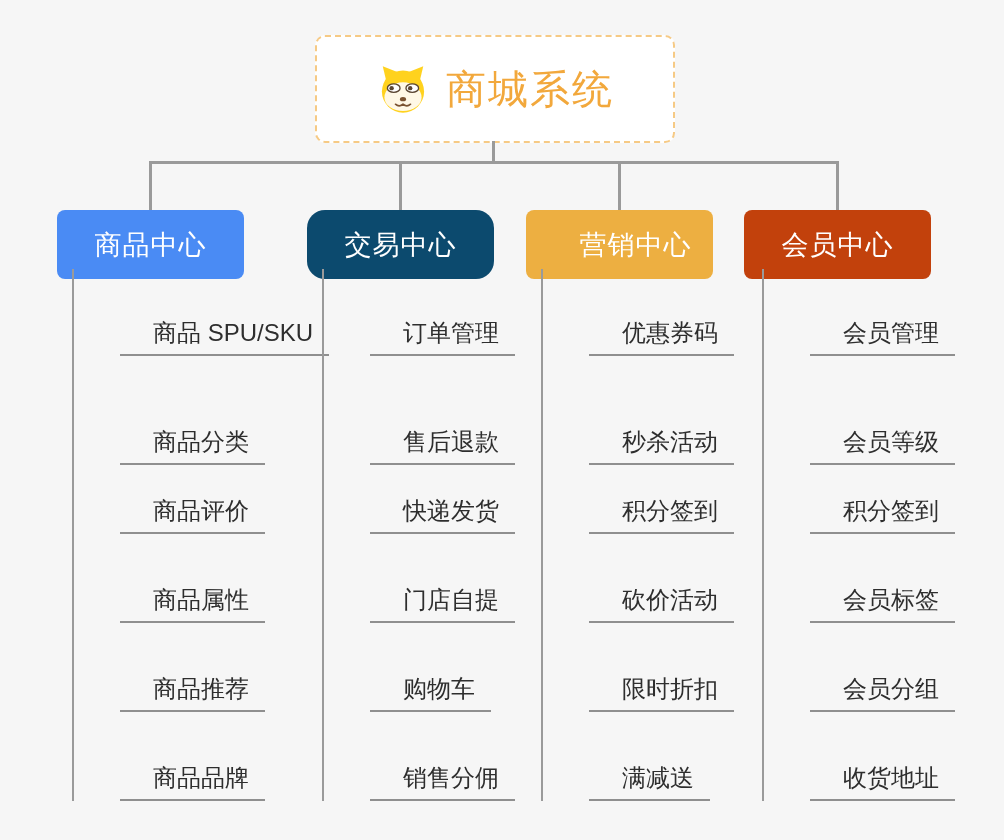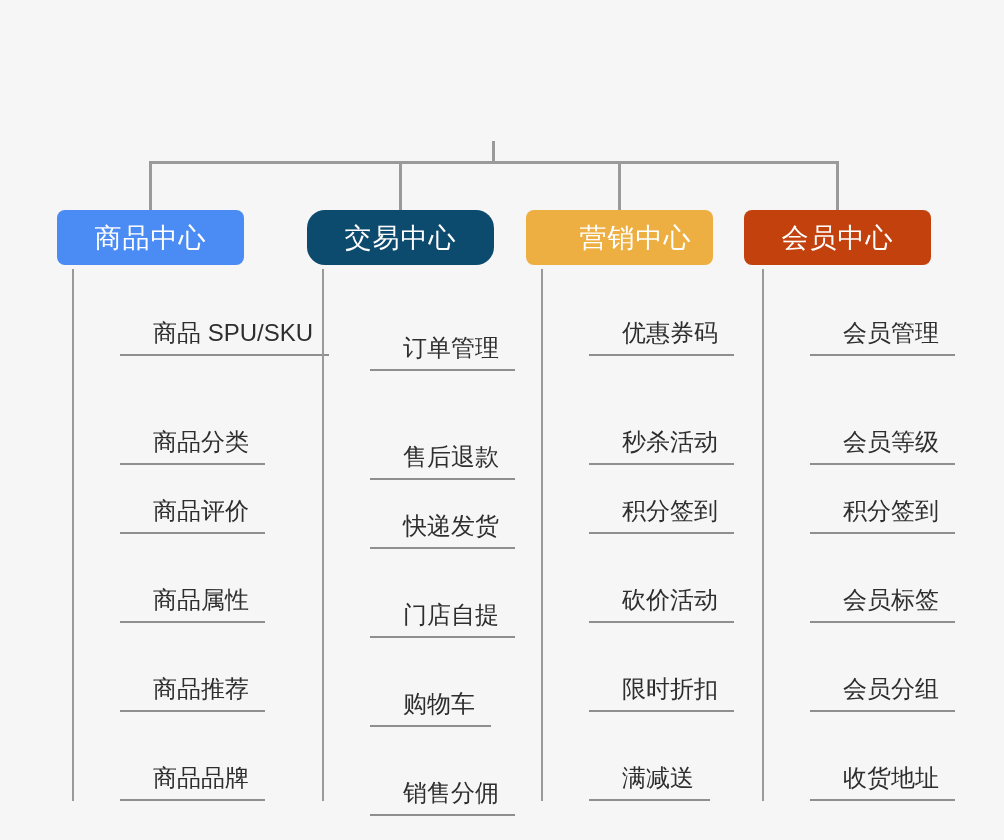--- a/index.html
+++ b/index.html
@@ -26,57 +26,72 @@
 
   
   .cline{position:absolute;background:#9a9a9a;}
   .root-drop{left:492px;top:141px;width:3px;height:22px;}
   .hbar{left:149px;top:161px;width:690px;height:3px;}
   .drop{top:161px;width:3px;height:49px;}
   .drop-0{left:149px;} .drop-1{left:399px;} .drop-2{left:618px;} .drop-3{left:836px;}
 
   
   .branch-node{
-    position:absolute;top:210px;width:187px;height:55px;border-radius:8px;
+    position:absolute;top:210px;width:187px;height:69px;border-radius:8px;
     display:flex;align-items:center;justify-content:center;
     color:#ffffff;font-size:27px;letter-spacing:1px;
     box-sizing:border-box;cursor:default;
   }
   .col-0 .branch-node{left:57px;}
   .col-1 .branch-node{left:307px;}
   .col-2 .branch-node{left:526px;padding-left:32px;}
   .col-3 .branch-node{left:744px;}
 
   
   .trunk{position:absolute;top:269px;width:2px;height:532px;background:#9a9a9a;}
   .col-0 .trunk{left:72px;}
   .col-1 .trunk{left:322px;}
   .col-2 .trunk{left:541px;}
   .col-3 .trunk{left:762px;}
 
   
   .leaf{position:absolute;white-space:nowrap;padding-left:48px;}
   .col-0 .leaf{left:72px;}
-  .col-1 .leaf{left:322px;margin-top:15px;}
+  .col-1 .leaf{left:322px;}
   .col-2 .leaf{left:541px;}
   .col-3 .leaf{left:762px;text-align:right;}
   .leaf span{
     display:inline-block;
     font-size:24px;color:#2e2e2e;line-height:30px;
     padding:0 16px 6px 33px;
     border-bottom:2px solid #8f8f8f;
   }
   .leaf-0{top:318px;} .leaf-1{top:427px;} .leaf-2{top:496px;}
   .leaf-3{top:585px;} .leaf-4{top:674px;} .leaf-5{top:763px;}
 </style>
 </head>
 <body>
 
 <div class="stage">
 
+  <div class="root-node">
+    <svg class="root-icon" viewBox="0 0 64 64" aria-hidden="true">
+      <path d="M12 22 L8 5 L26 12 Z" fill="#FFD21E"></path>
+      <path d="M52 22 L56 5 L38 12 Z" fill="#FFD21E"></path>
+      <circle cx="32" cy="35" r="25" fill="#FFD21E"></circle>
+      <path d="M10 42 a22 16 0 0 0 44 0 a22 18 0 0 0 -44 0 Z" fill="#FFF8E6"></path>
+      <ellipse cx="21" cy="31" rx="7.5" ry="5" fill="#ffffff" stroke="#5a4632" stroke-width="1.6"></ellipse>
+      <ellipse cx="43" cy="31" rx="7.5" ry="5" fill="#ffffff" stroke="#5a4632" stroke-width="1.6"></ellipse>
+      <circle cx="18.5" cy="31" r="2.6" fill="#5a4632"></circle>
+      <circle cx="40.5" cy="31" r="2.6" fill="#5a4632"></circle>
+      <ellipse cx="32" cy="44" rx="3.6" ry="2.6" fill="#7a5230"></ellipse>
+      <path d="M23 50 q4.5 4 9 0 q4.5 4 9 0" fill="none" stroke="#7a5230" stroke-width="1.8" stroke-linecap="round"></path>
+    </svg>
+    <span class="root-title">商城系统</span>
+  </div>
 
   <div class="cline root-drop"></div>
   <div class="cline hbar"></div>
   <div class="cline drop drop-0"></div>
   <div class="cline drop drop-1"></div>
   <div class="cline drop drop-2"></div>
   <div class="cline drop drop-3"></div>
 
   <div class="col-0">
     <div class="branch-node" style="background: rgb(74, 139, 244);">

